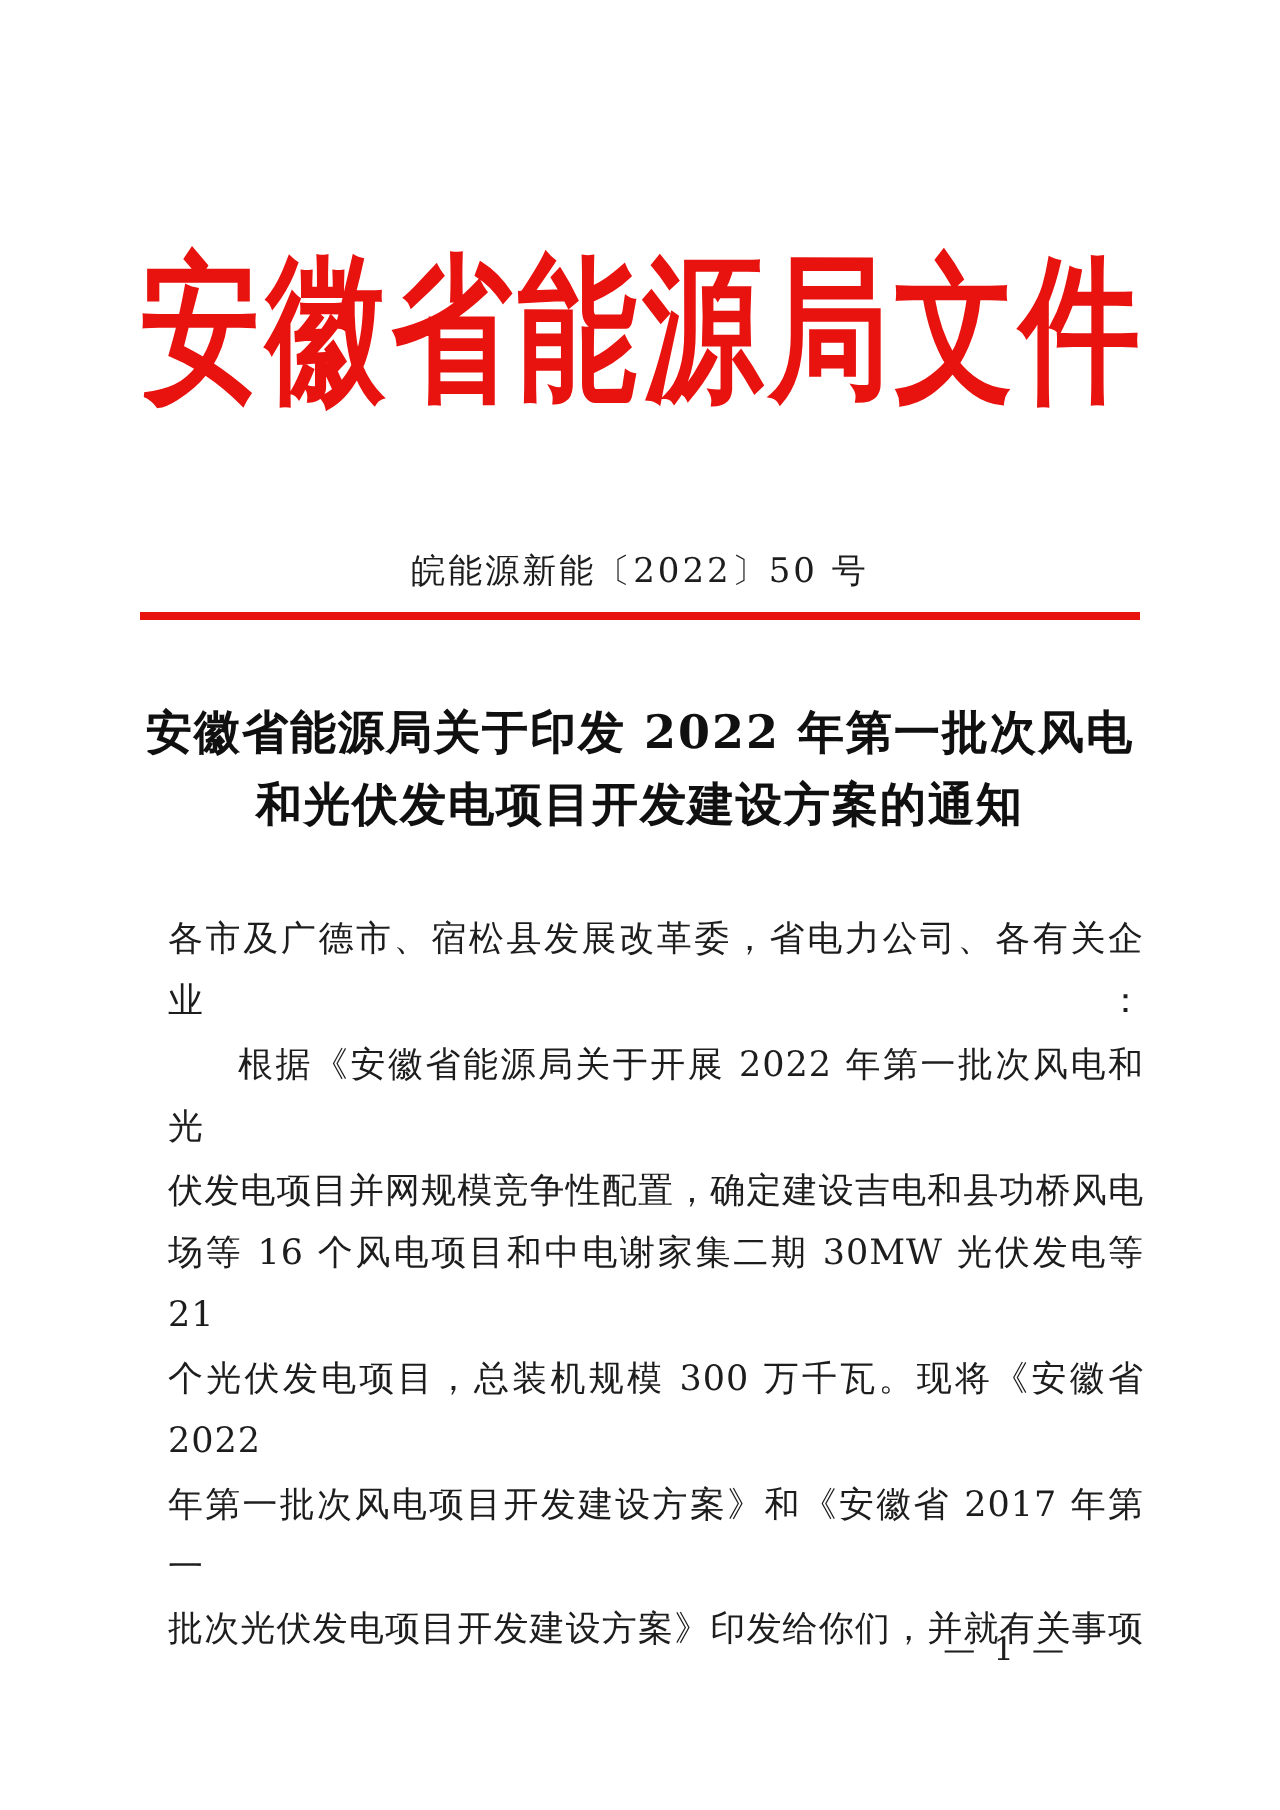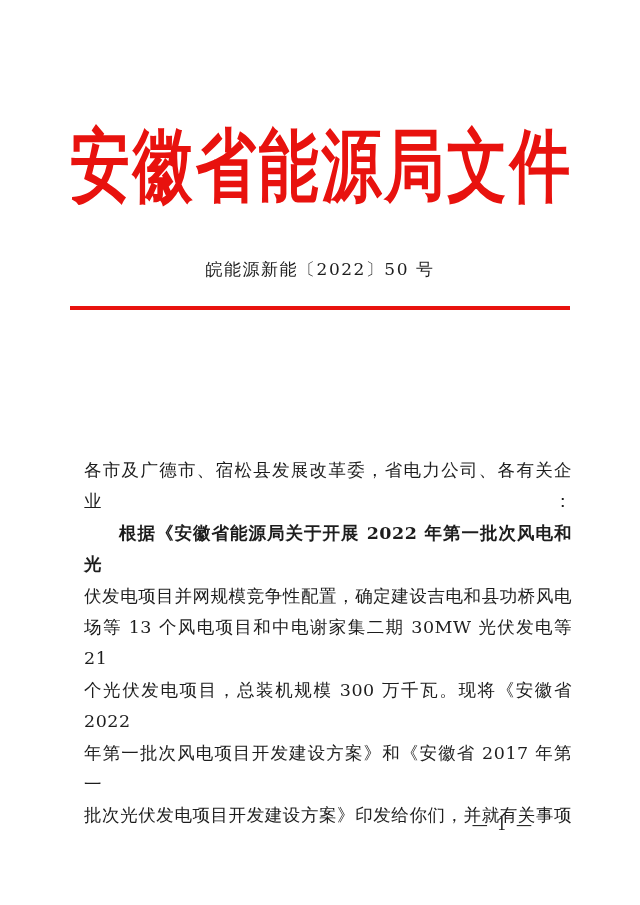--- a/index.html
+++ b/index.html
@@ -36,21 +36,21 @@
     line-height: 1;
     transform: scaleY(1.32);
     transform-origin: top center;
     white-space: nowrap;
   }
   .banner span { display: block; }
 
   
   .doc-number {
     position: absolute;
-    top: 258px;
+    top: 274px;
     left: 0;
     width: 640px;
     text-align: center;
     font-size: 17px;
     letter-spacing: 1.5px;
     color: var(--text);
   }
 
   
   .red-rule {
@@ -85,21 +85,21 @@
     font-size: 17.5px;
     line-height: 31.4px;
     color: var(--text);
   }
   .body-line {
     text-align: justify;
     text-align-last: justify;
     letter-spacing: 0.5px;
     white-space: normal;
   }
-  .body-line.indent { text-indent: 2em; font-weight: bold; }
+  .body-line.indent { text-indent: 2em; }
 
   
   .page-number {
     position: absolute;
     top: 815px;
     left: 0;
     width: 640px;
     text-align: right;
     padding-right: 106px;
     font-size: 16px;
@@ -120,26 +120,30 @@
     <span>源</span>
     <span>局</span>
     <span>文</span>
     <span>件</span>
   </div>
 
   <div class="doc-number">皖能源新能〔2022〕50 号</div>
 
   <div class="red-rule"></div>
 
+  <div class="doc-title">
+    <div>安徽省能源局关于印发 2022 年第一批次风电</div>
+    <div>和光伏发电项目开发建设方案的通知</div>
+  </div>
 
   <div class="body-text">
     <div class="body-line">各市及广德市、宿松县发展改革委，省电力公司、各有关企业：</div>
     <div class="body-line indent">根据《安徽省能源局关于开展 2022 年第一批次风电和光</div>
     <div class="body-line">伏发电项目并网规模竞争性配置，确定建设吉电和县功桥风电</div>
-    <div class="body-line">场等 13 个风电项目和中电谢家集二期 30MW 光伏发电等 21</div>
+    <div class="body-line">场等 16 个风电项目和中电谢家集二期 30MW 光伏发电等 21</div>
     <div class="body-line">个光伏发电项目，总装机规模 300 万千瓦。现将《安徽省 2022</div>
     <div class="body-line">年第一批次风电项目开发建设方案》和《安徽省 2017 年第一</div>
     <div class="body-line">批次光伏发电项目开发建设方案》印发给你们，并就有关事项</div>
 
   </div>
 
   <div class="page-number">— 1 —</div>
 
 </div>
 

